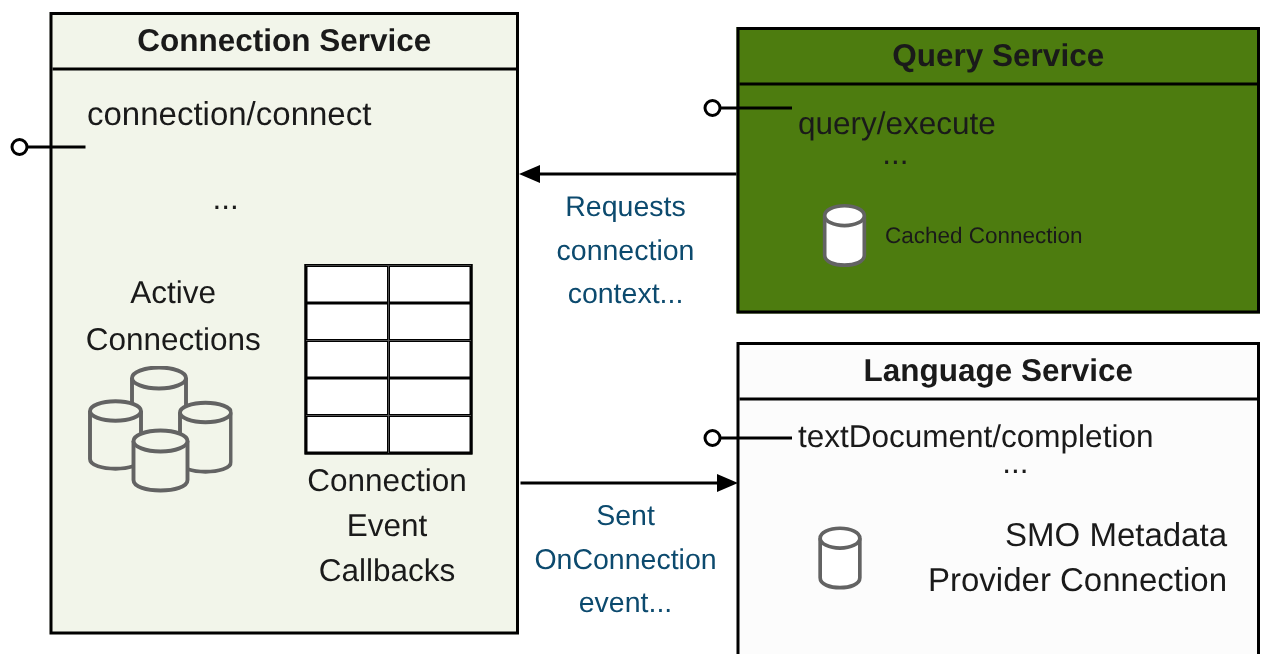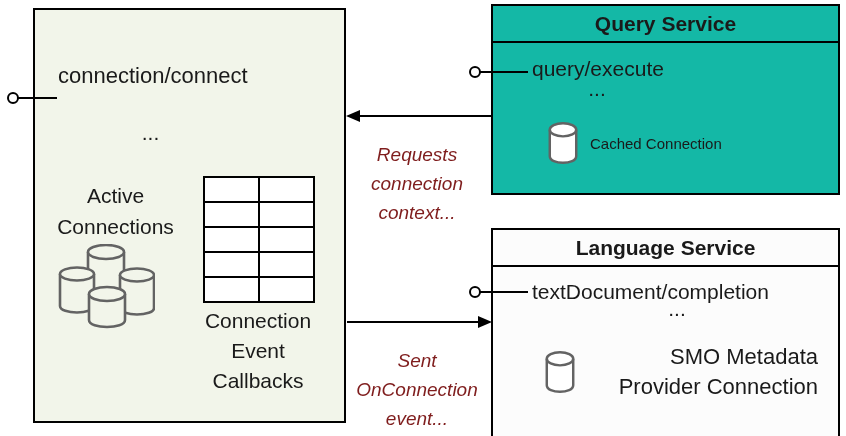--- a/index.html
+++ b/index.html
@@ -2,21 +2,21 @@
 <html><head>
 <meta charset="utf-8">
 <style>
   html,body { margin:0; padding:0; background:#fff; }
   .canvas {
     position:relative; width:846px; height:436px; background:#ffffff;
     font-family:"Liberation Sans", sans-serif; color:#1a1a1a; overflow:hidden;
   }
   .box { position:absolute; border:2px solid #000; box-sizing:border-box; }
   .box.conn { left:33px; top:8px; width:313px; height:415px; background:#f2f5ea; }
-  .box.query { left:491px; top:4px; width:349px; height:191px; background:#14b8a6; }
+  .box.query { left:491px; top:18px; width:349px; height:191px; background:#4d7c0f; }
   .box.lang { left:491px; top:228px; width:349px; height:216px; background:#fcfcfc; }
   .box-header {
     height:35px; line-height:35px; border-bottom:2px solid #000;
     font-weight:bold; font-size:21px; text-align:center;
   }
   .abs { position:absolute; }
   .preline { white-space:pre-line; }
   .endpoints { left:23px; top:50px; font-size:22px; line-height:32px; }
   .ellipsis-line { font-size:21px; text-align:center; line-height:22px; }
   .conn-ellipsis { left:23px; top:112px; width:185px; }
@@ -32,32 +32,33 @@
   .svc-endpoint { left:39px; top:48px; font-size:21px; line-height:30px; }
   .q-ellipsis { left:39px; top:72px; width:130px; }
   .l-endpoint { top:47px; }
   .l-ellipsis { left:39px; top:68px; width:290px; }
   .db-icon-q { left:53px; top:113px; }
   .db-icon-l { left:50px; top:118px; }
   .cache-label { left:97px; top:123px; font-size:15px; line-height:30px; }
   .smo-label { left:90px; top:112px; width:235px; text-align:right; font-size:22px; line-height:30px; }
   .arrow-label {
     position:absolute; width:170px; text-align:center;
-    font-style:italic; font-size:19px; line-height:29px; color:#7f1d1d;margin-top:16px;
+    font-size:19px; line-height:29px; color:#0c4a6e;
   }
   .lbl-requests { left:332px; top:124px; }
   .lbl-sent { left:332px; top:330px; }
   .overlay { position:absolute; left:0; top:0; width:846px; height:436px; pointer-events:none; }
 </style>
 </head>
 <body>
 
 <div class="canvas">
 
   <div class="box conn">
+    <div class="box-header">Connection Service</div>
     <div class="abs endpoints">
       <div>connection/connect</div>
     </div>
     <div class="abs conn-ellipsis ellipsis-line">...</div>
 
     <div class="abs active-label preline">Active
 Connections</div>
 
     <svg class="abs cluster-icon" width="98" height="86" viewBox="0 0 98 86">
 

